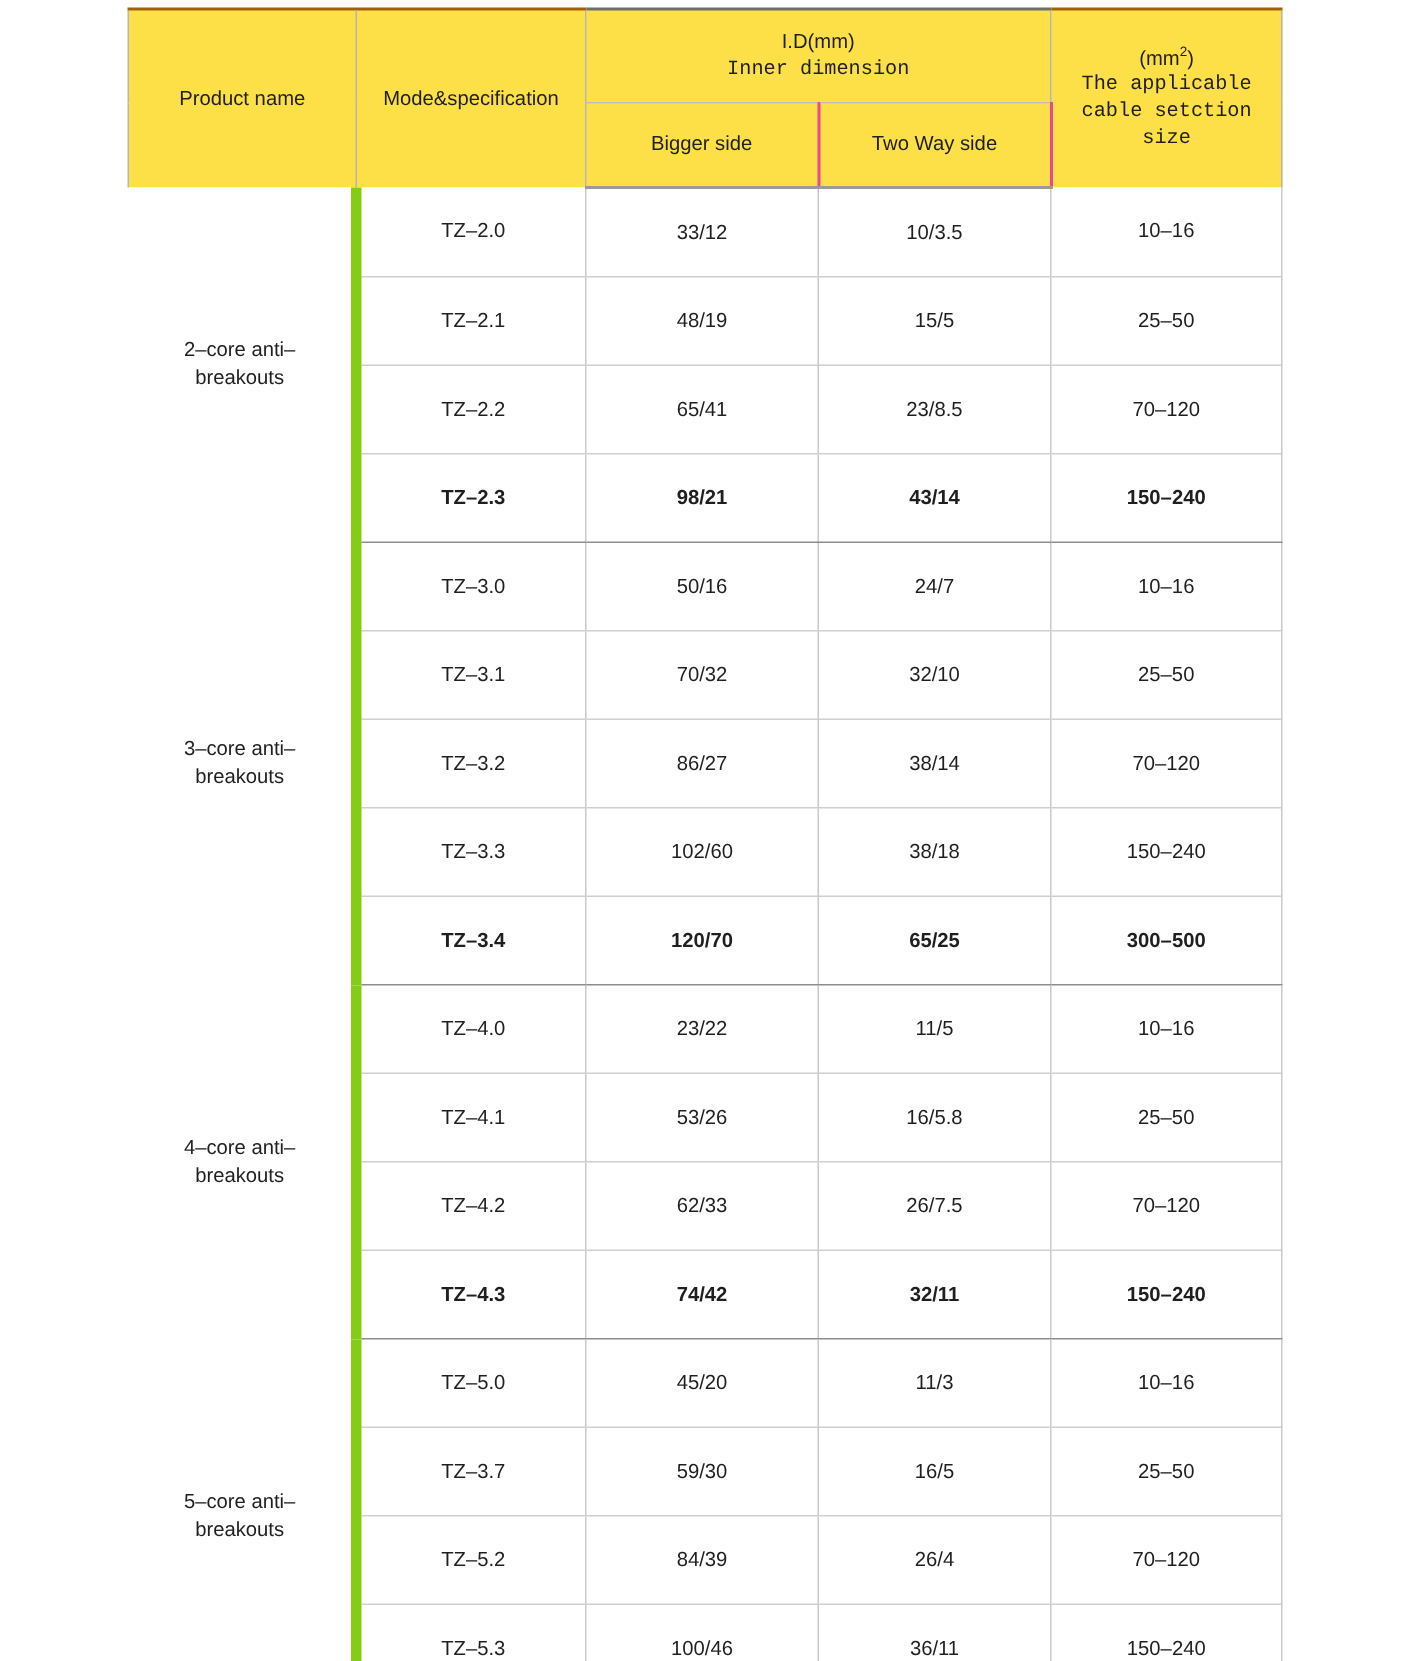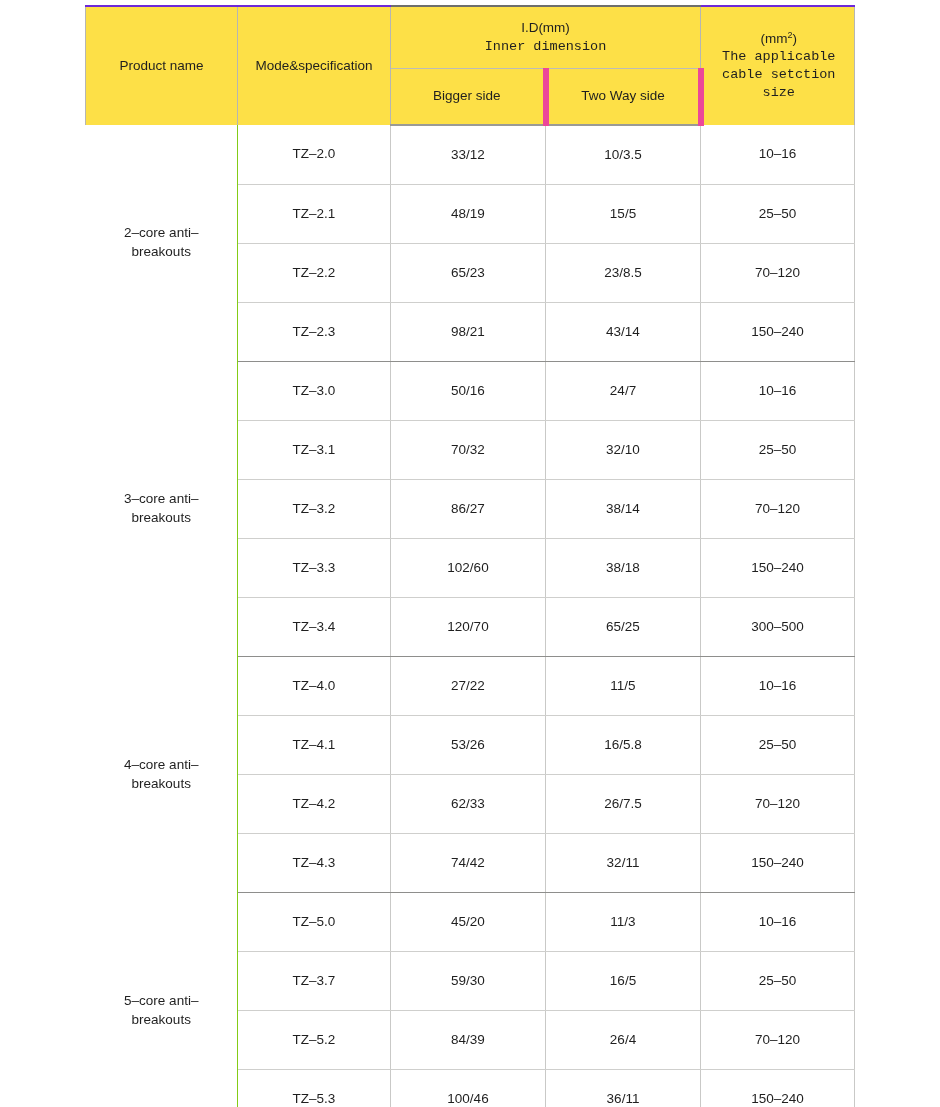--- a/index.html
+++ b/index.html
@@ -46,31 +46,31 @@
     line-height: 1.35;
     padding: 0 6px;
   }
   thead tr.hdr-top > * { height: 61px; }
   thead tr.hdr-sub > * { height: 55px; }
 
   .hdr-outer {
     border-left: 1px solid #b6b6b2;
     border-right: 1px solid #b6b6b2;
   }
-  .hdr-top .hdr-outer { border-top: 2px solid #6d28d9; }
+  .hdr-top .hdr-outer { border-top: 2px solid #a16207; }
 
   .hdr-span-id {
     border-top: 2px solid #6e6e6c;
     border-left: 1px solid #b6b6b2;
     border-right: 1px solid #b6b6b2;
     border-bottom: 1px solid #bcbcb8;
   }
   .hdr-sub-cell {
     border-left: 1px solid #b6b6b2;
-    border-right: 6px solid #ec4899;
+    border-right: 2px solid #ec4899;
     border-bottom: 2px solid #9a9a96;
     margin-top: 25px;
   }
 
   .id-main { display: block; }
   .id-sub  { display: block; font-family: Liberation Mono, monospace; }
   .sup-2 {
     font-size: 9px;
     vertical-align: super;
     line-height: 0;
@@ -85,27 +85,28 @@
     height: 58px;
     background: #ffffff;
     color: #1f1f1f;
     border-left: 1px solid #c9c9c7;
     border-right: 1px solid #c9c9c7;
     border-bottom: 1px solid #cfcfcd;
   }
 
   tbody td.product-cell {
     border-left: none;
-    border-right: 1px solid #84cc16;
+    border-right: 7px solid #84cc16;
     border-bottom: none;
   }
 
   
   tbody tr.group-end > td {
     border-bottom: 1px solid #8e8e8c;
+    font-weight: bold;
   }
   
   tbody tr.table-end > td {
     border-bottom: 1px solid #cfcfcd;
   }
 
   .product-label { white-space: pre-line; }
 </style>
 </head>
 <body>
@@ -150,21 +151,21 @@
           <td>10–16</td>
         </tr>
         <tr>
           <td>TZ–2.1</td>
           <td>48/19</td>
           <td>15/5</td>
           <td>25–50</td>
         </tr>
         <tr>
           <td>TZ–2.2</td>
-          <td>65/23</td>
+          <td>65/41</td>
           <td>23/8.5</td>
           <td>70–120</td>
         </tr>
         <tr class="group-end">
           <td>TZ–2.3</td>
           <td>98/21</td>
           <td>43/14</td>
           <td>150–240</td>
         </tr>
         <tr>
@@ -196,21 +197,21 @@
         <tr class="group-end">
           <td>TZ–3.4</td>
           <td>120/70</td>
           <td>65/25</td>
           <td>300–500</td>
         </tr>
         <tr>
           <td class="product-cell" rowspan="4"><span class="product-label">4–core anti–
 breakouts</span></td>
           <td>TZ–4.0</td>
-          <td>27/22</td>
+          <td>23/22</td>
           <td>11/5</td>
           <td>10–16</td>
         </tr>
         <tr>
           <td>TZ–4.1</td>
           <td>53/26</td>
           <td>16/5.8</td>
           <td>25–50</td>
         </tr>
         <tr>

